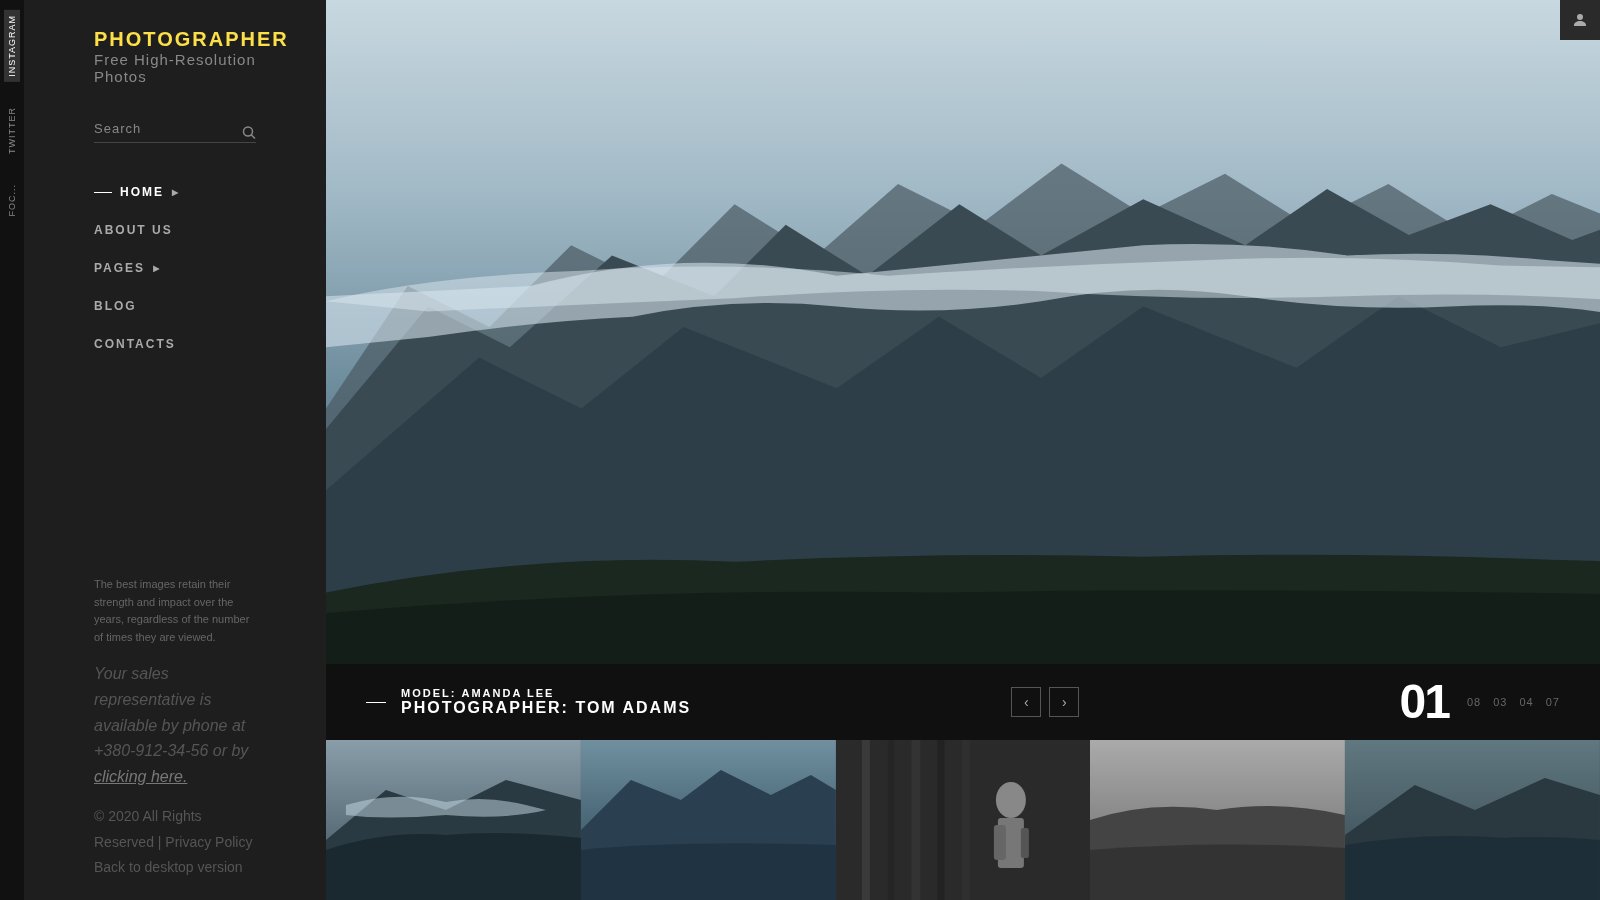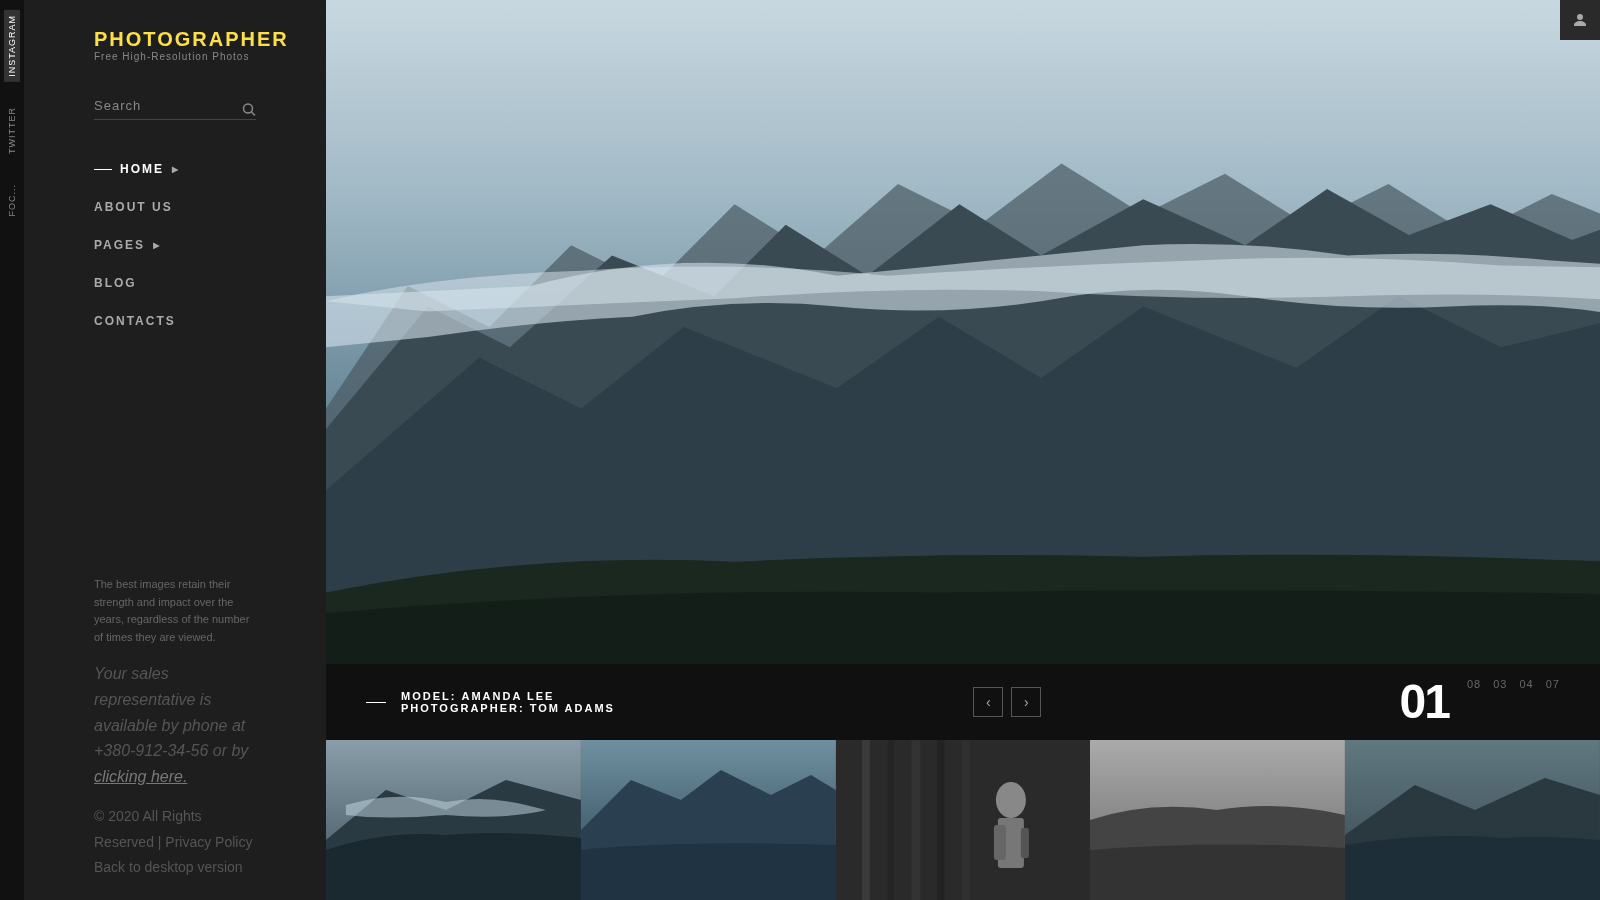--- a/index.html
+++ b/index.html
@@ -47,21 +47,21 @@
       padding: 28px 70px 20px;
     }
     .logo-title {
       font-size: 20px;
       font-weight: 700;
       color: #fde047;
       letter-spacing: 2px;
       text-transform: uppercase;
     }
     .logo-subtitle {
-      font-size: 10px;
+      font-size: 15px;
       color: #888;
       letter-spacing: 1px;
     }
 
     .search-area {
       padding: 10px 70px 20px;
       position: relative;
     }
     .search-input {
       width: 100%;
@@ -205,21 +205,21 @@
       font-size: 11px;
       color: #ccc;
       letter-spacing: 2px;
       text-transform: uppercase;
     }
     .caption-text .model-line span {
       font-weight: 700;
       color: #fff;
     }
     .caption-text .photo-line {
-      font-size: 11px;
+      font-size: 16px;
       color: #ccc;
       letter-spacing: 2px;
       text-transform: uppercase;
     }
     .caption-text .photo-line span {
       font-weight: 700;
       color: #fff;
     }
 
     .caption-nav {
@@ -234,21 +234,21 @@
       color: #aaa;
       font-size: 14px;
       cursor: pointer;
       display: flex;
       align-items: center;
       justify-content: center;
     }
 
     .slide-counter {
       display: flex;
-      align-items: flex-start;
+      align-items: center;
       gap: 18px;
     }
     .counter-current {
       font-size: 48px;
       font-weight: 700;
       color: #fff;
       line-height: 1;
       letter-spacing: -2px;
     }
     .counter-rest {

